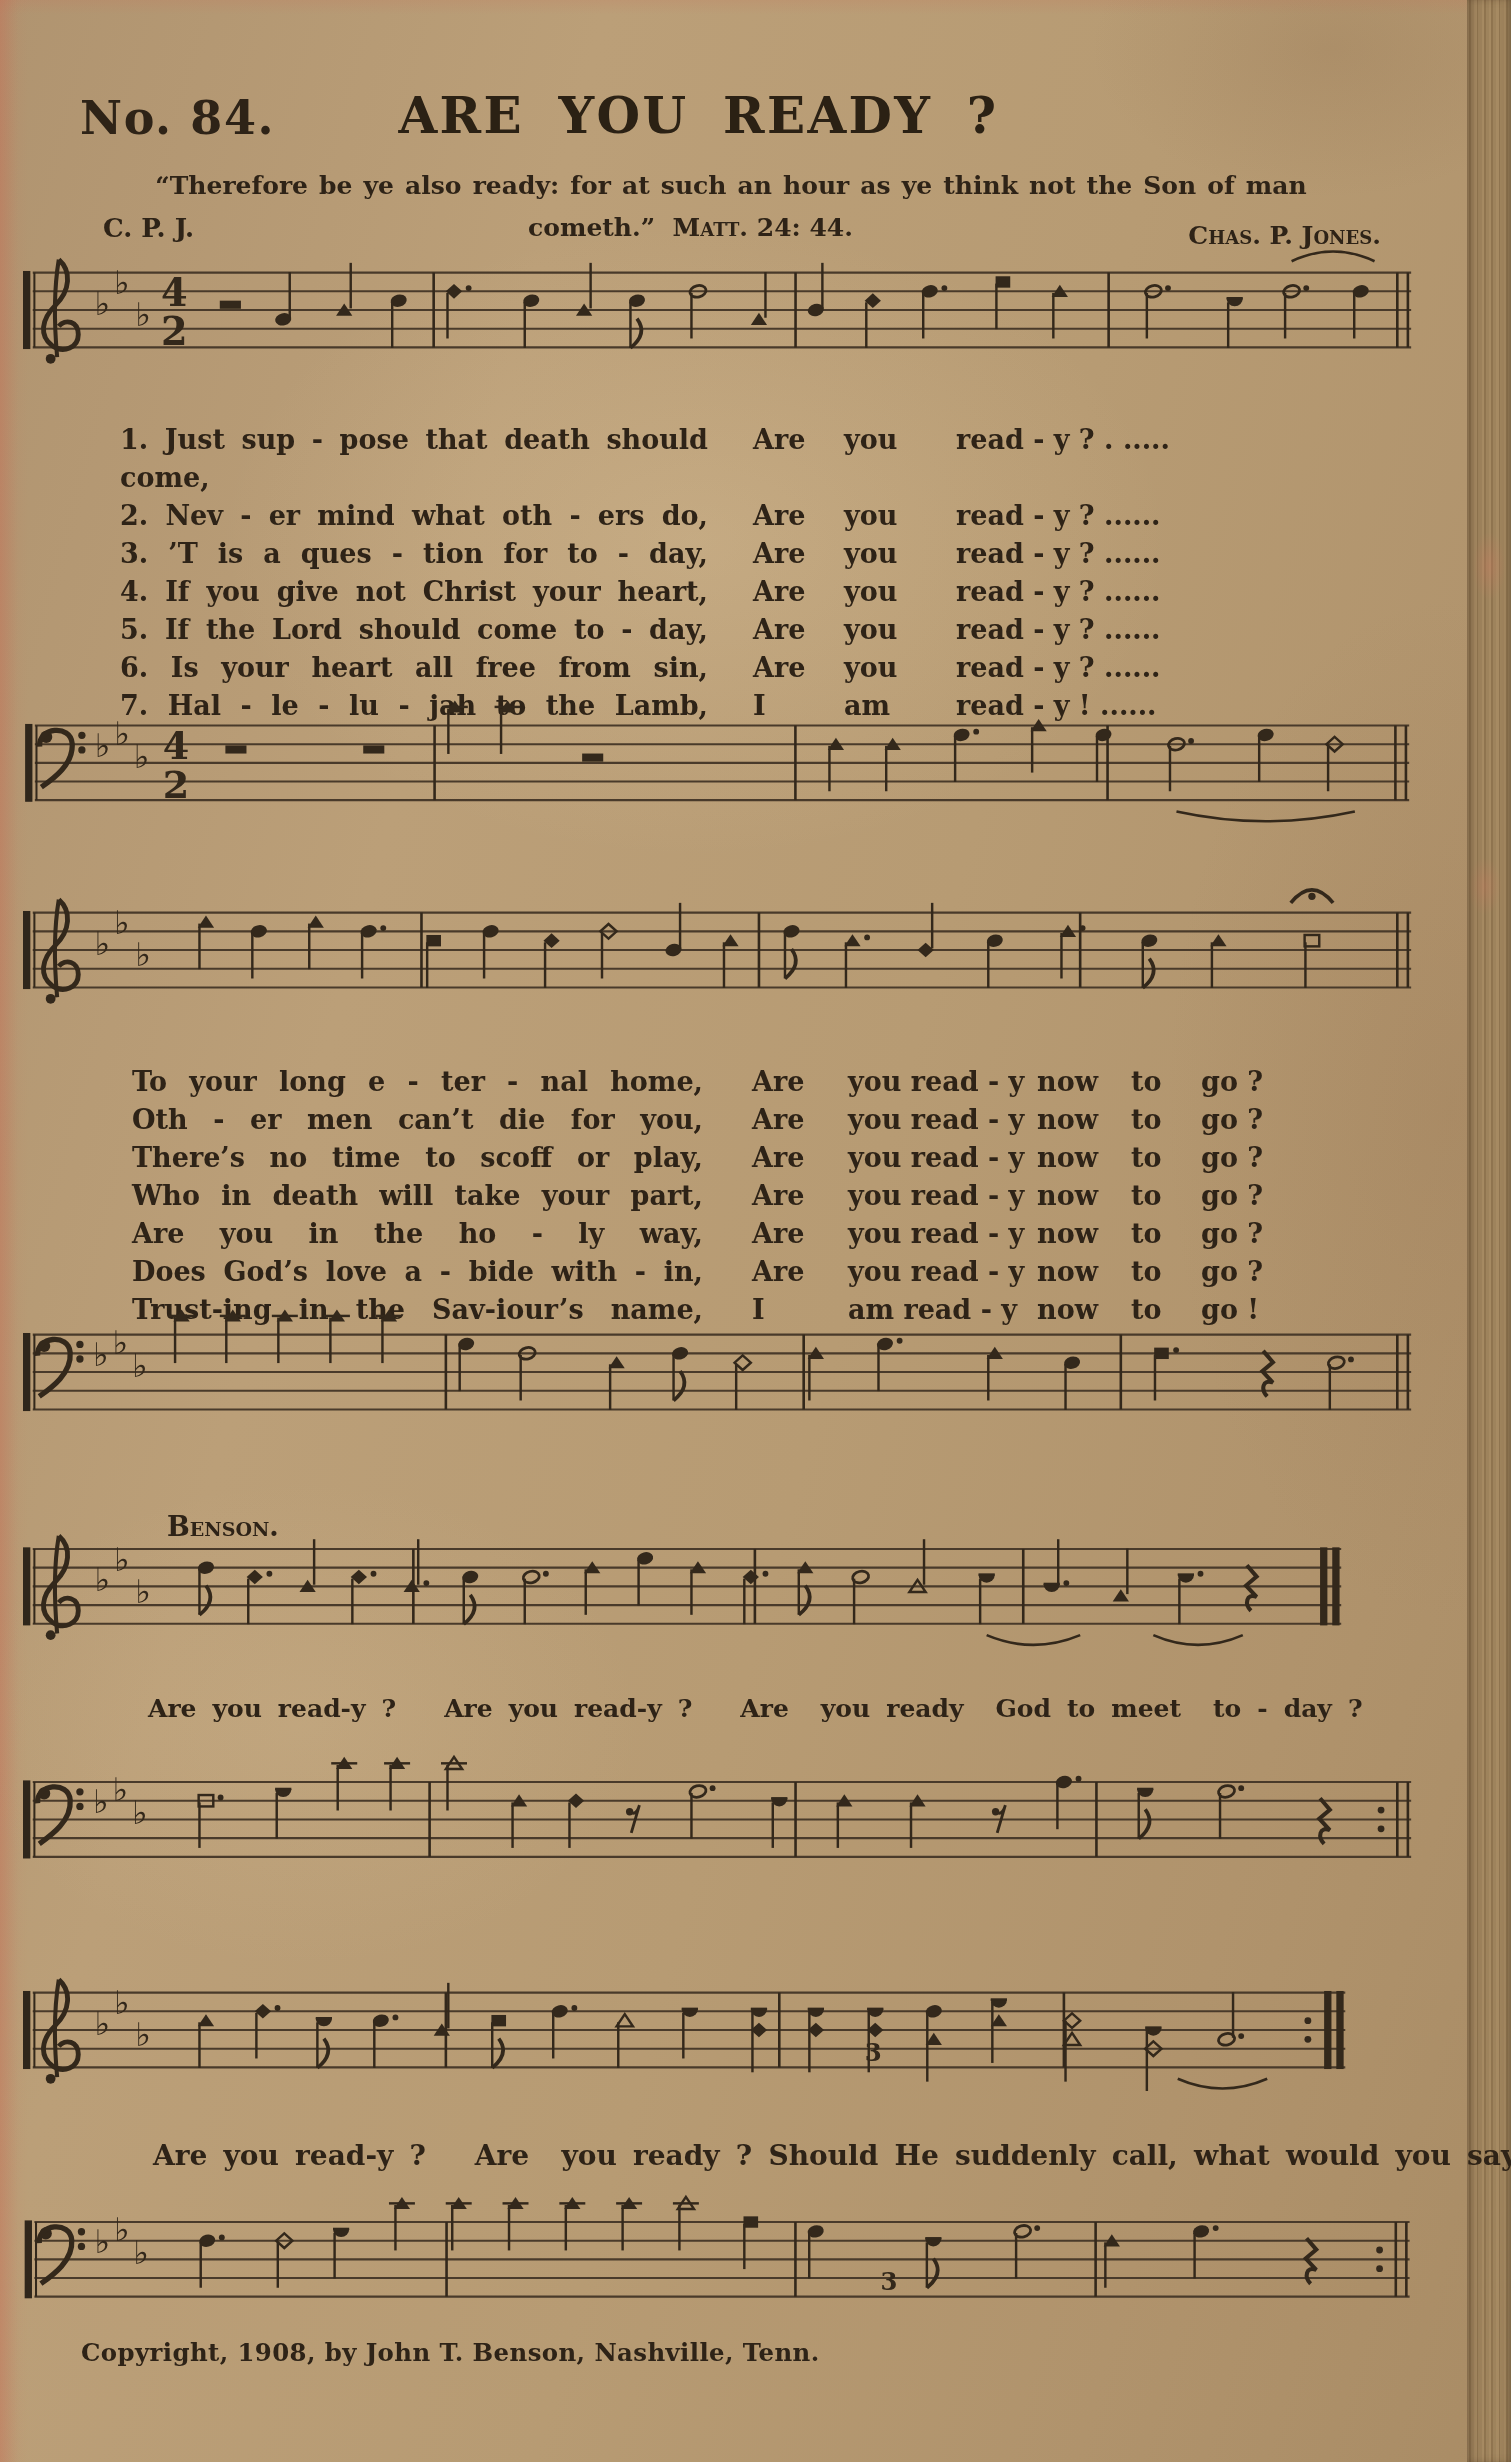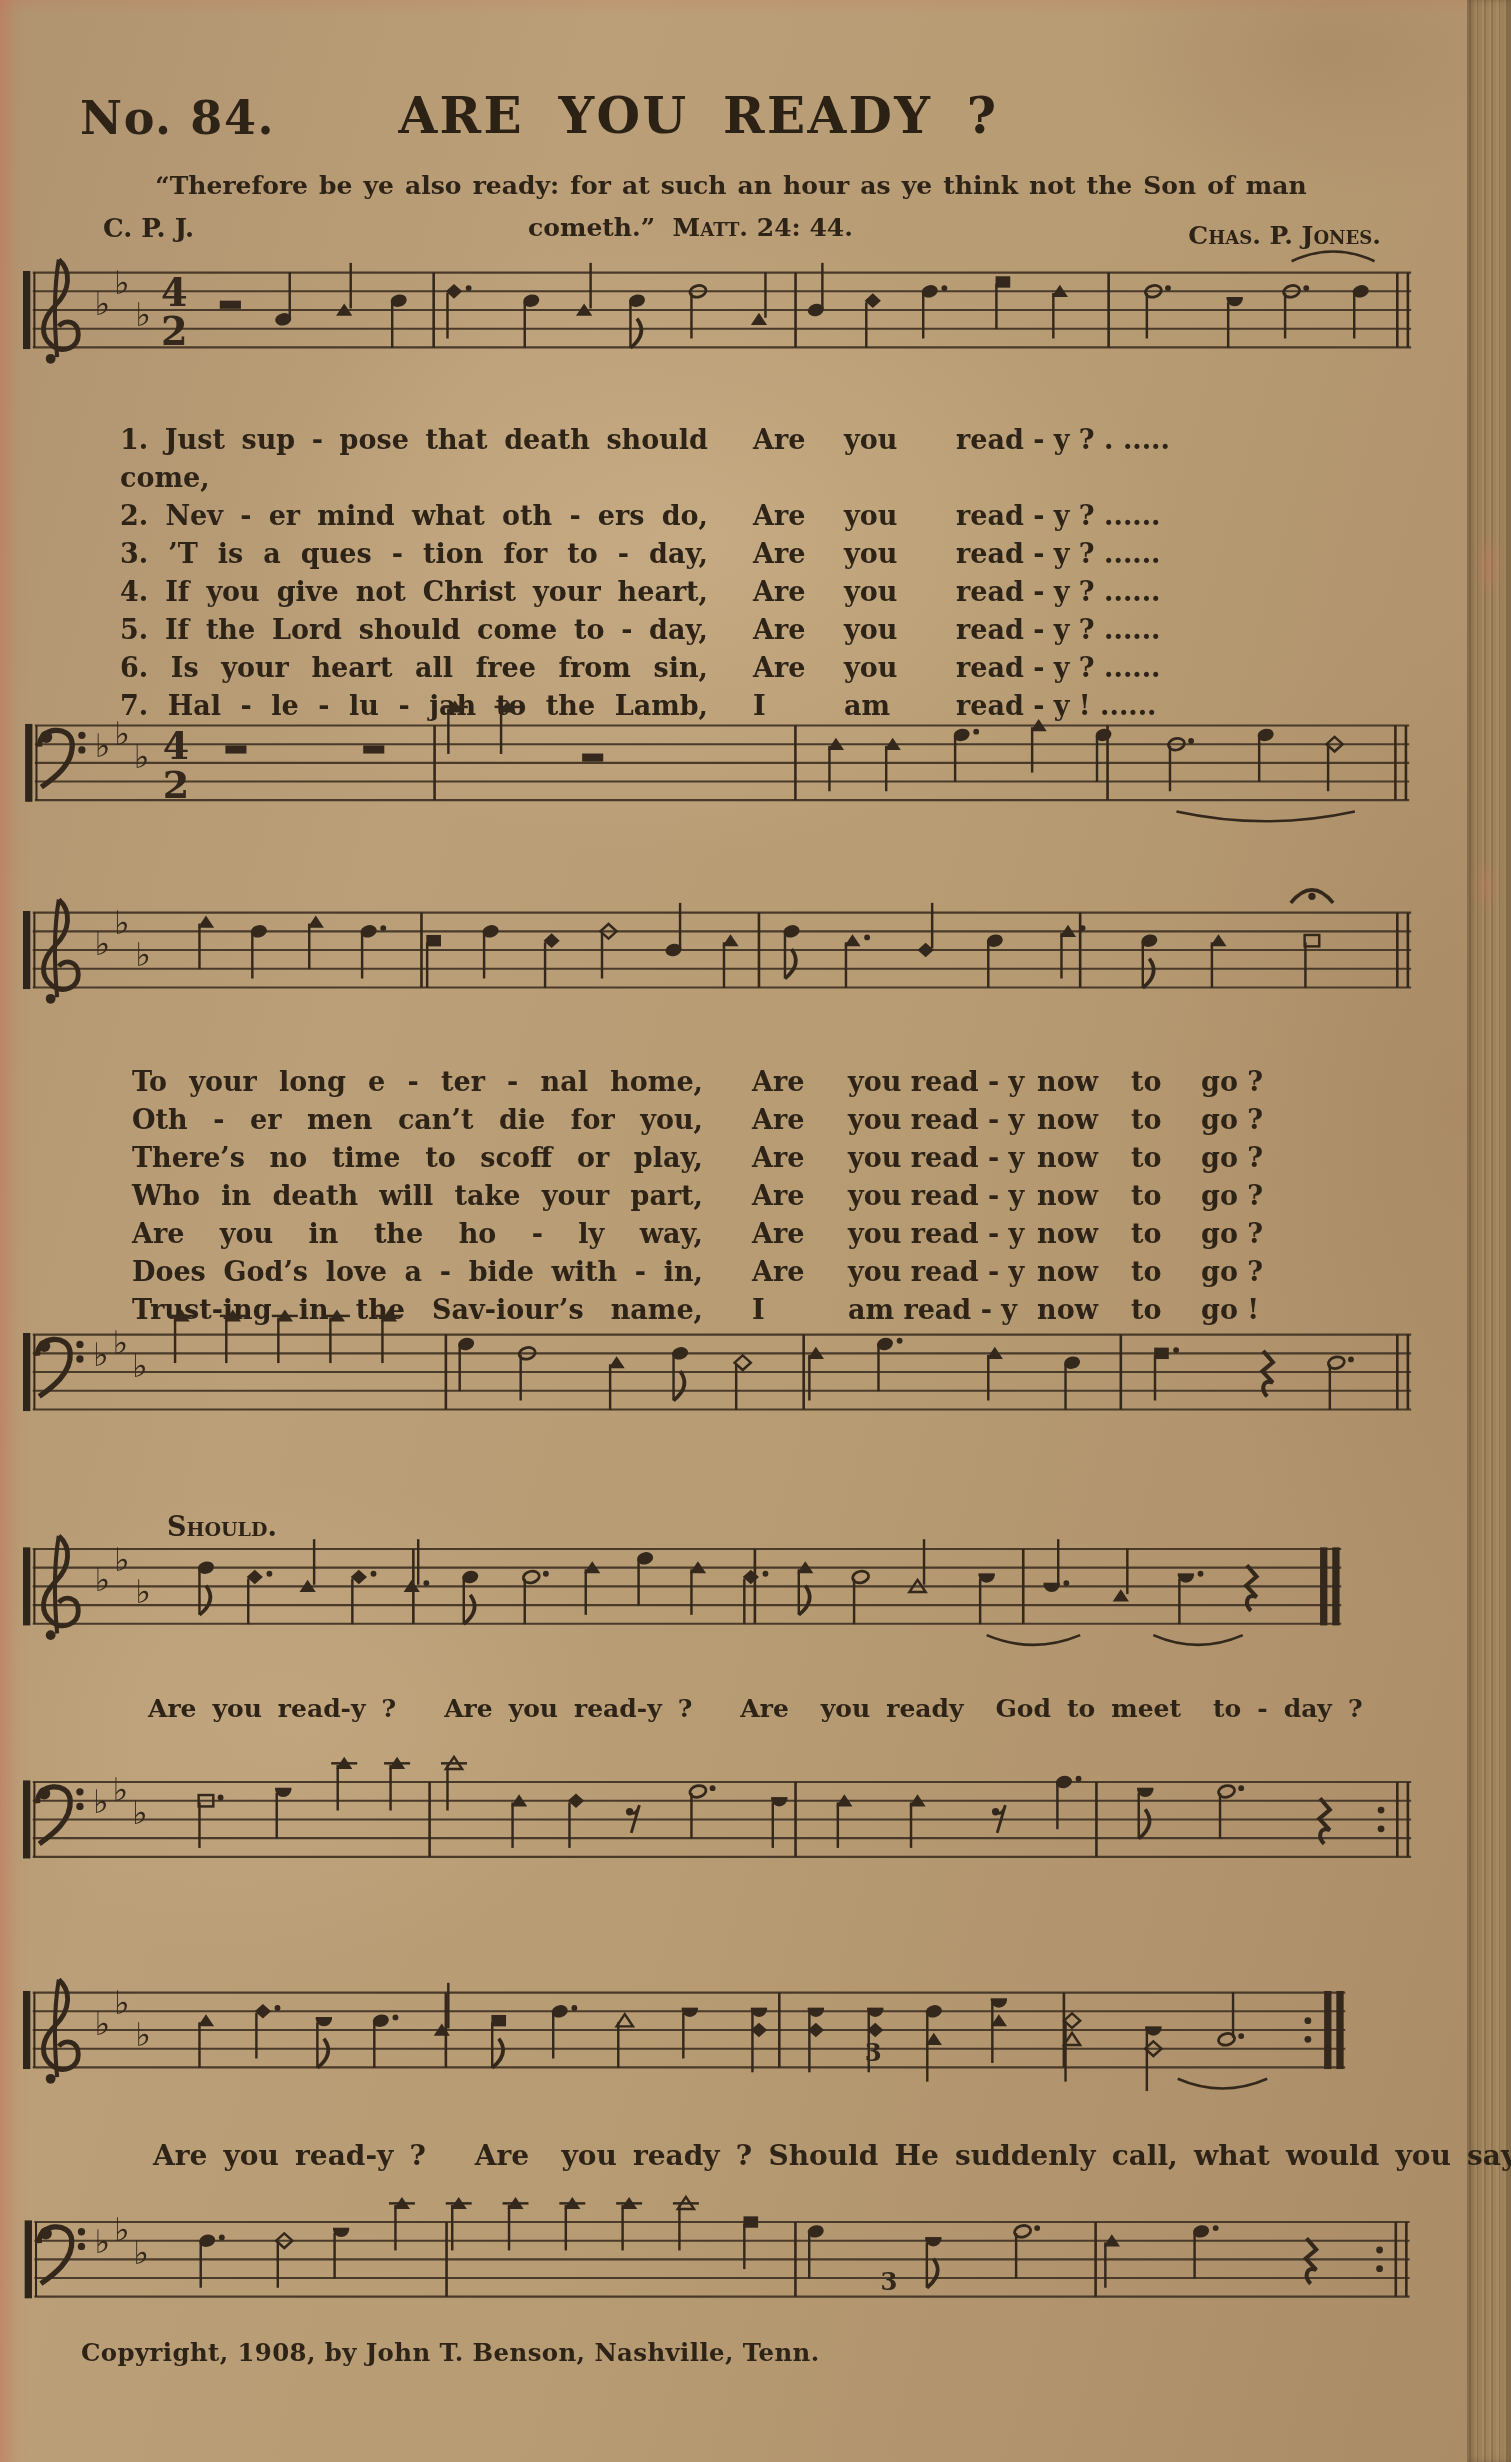--- a/index.html
+++ b/index.html
@@ -447,21 +447,21 @@
         <rect x="1391" y="62" width="18" height="14" fill="#33281b"></rect>
         <line x1="1392" y1="71" x2="1392" y2="127" stroke="#33281b" stroke-width="3"></line>
         <circle cx="1418" cy="65" r="3.6" fill="#33281b"></circle>
         <path d="M 1525 66 l 12 14 l -13 11 l 13 14 c -13 -5 -15 9 -7 17" fill="none" stroke="#33281b" stroke-width="5"></path>
         <ellipse cx="1615" cy="80.5" rx="10" ry="7" fill="none" stroke="#33281b" stroke-width="3.4" transform="rotate(-14 1615 80.5)"></ellipse>
         <line x1="1607" y1="82.5" x2="1607" y2="138.5" stroke="#33281b" stroke-width="3"></line>
         <circle cx="1633" cy="76.5" r="3.6" fill="#33281b"></circle>
       </g>
     </svg>
 
-  <div class="txt sc" id="refrain-label">Should.</div>
+  <div class="txt sc" id="refrain-label">Benson.</div>
   <svg class="staff" id="s5" style="left:23px;top:1513px;width:1441px;height:163px" viewBox="0 0 1772 200" width="1441" height="163">
       <g>
         <line x1="12" y1="44" x2="1621" y2="44" stroke="#493a2a" stroke-width="2.6"></line>
         <line x1="12" y1="67" x2="1621" y2="67" stroke="#493a2a" stroke-width="2.6"></line>
         <line x1="12" y1="90" x2="1621" y2="90" stroke="#493a2a" stroke-width="2.6"></line>
         <line x1="12" y1="113" x2="1621" y2="113" stroke="#493a2a" stroke-width="2.6"></line>
         <line x1="12" y1="136" x2="1621" y2="136" stroke="#493a2a" stroke-width="2.6"></line>
         <rect x="0" y="42" width="9" height="96" fill="#2f261b"></rect>
         <line x1="14" y1="44" x2="14" y2="136" stroke="#33281b" stroke-width="2.5"></line>
         <line x1="480" y1="44" x2="480" y2="136" stroke="#33281b" stroke-width="3.2"></line>

